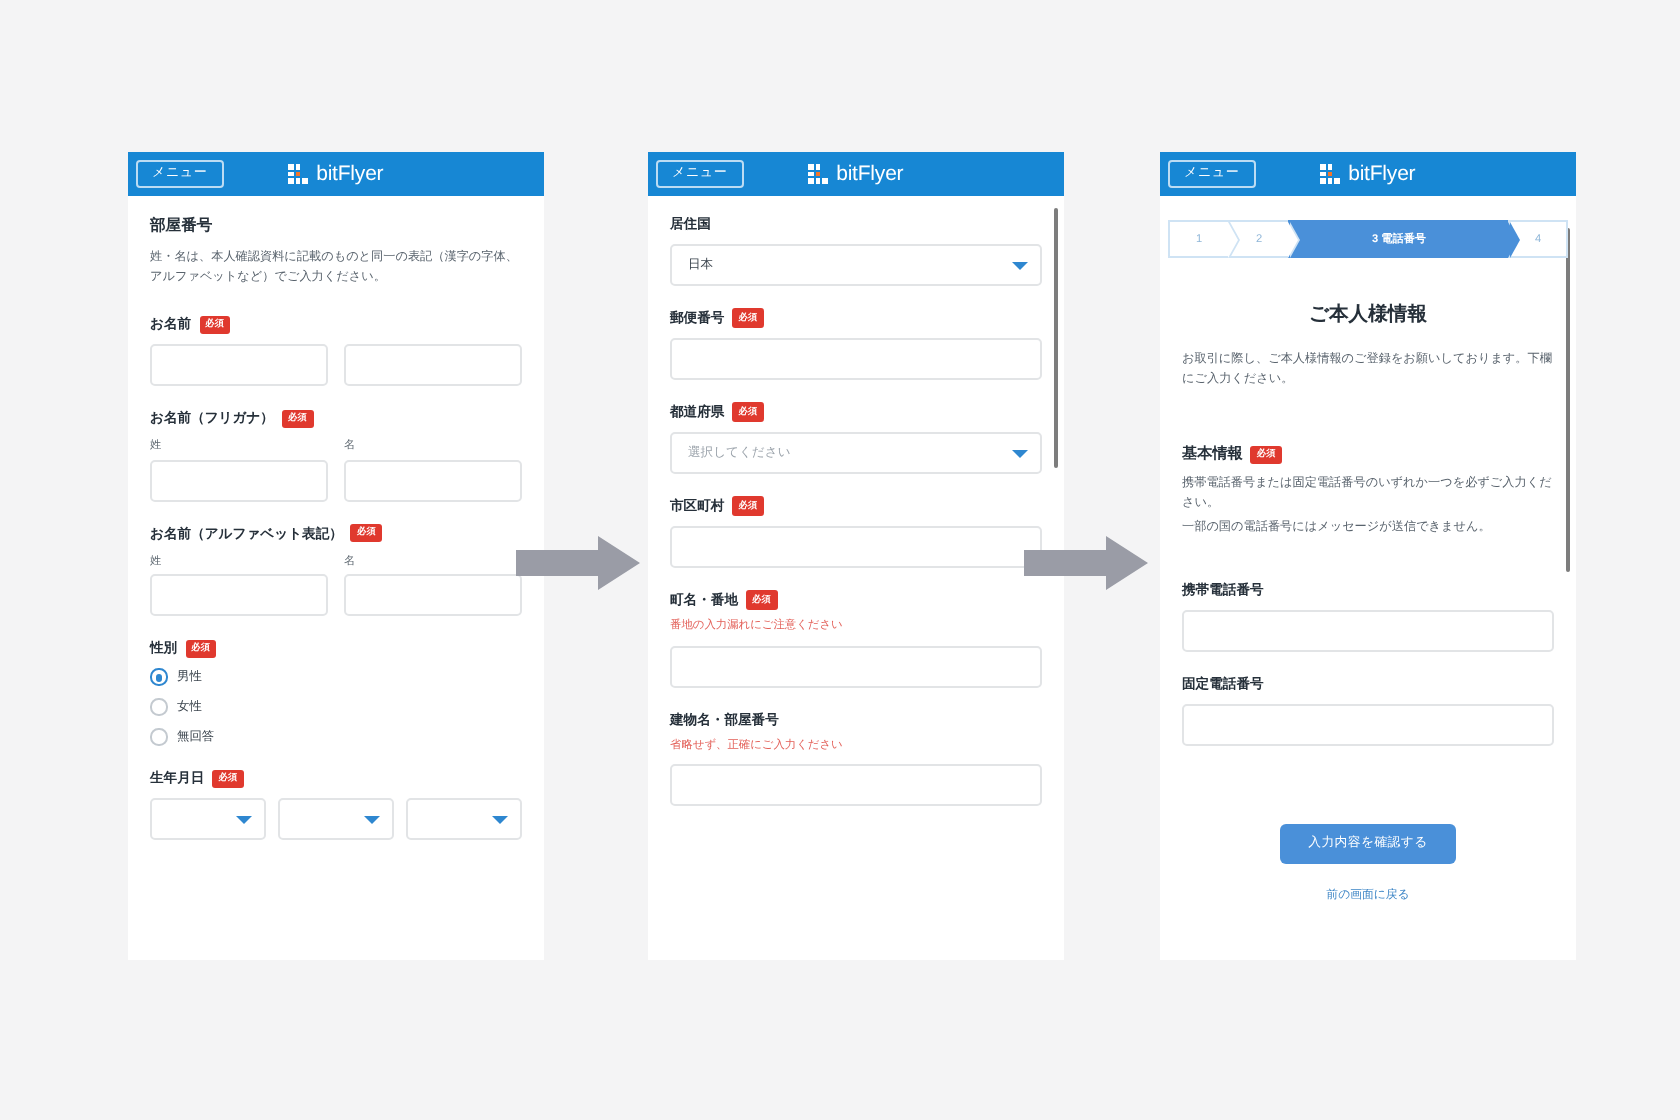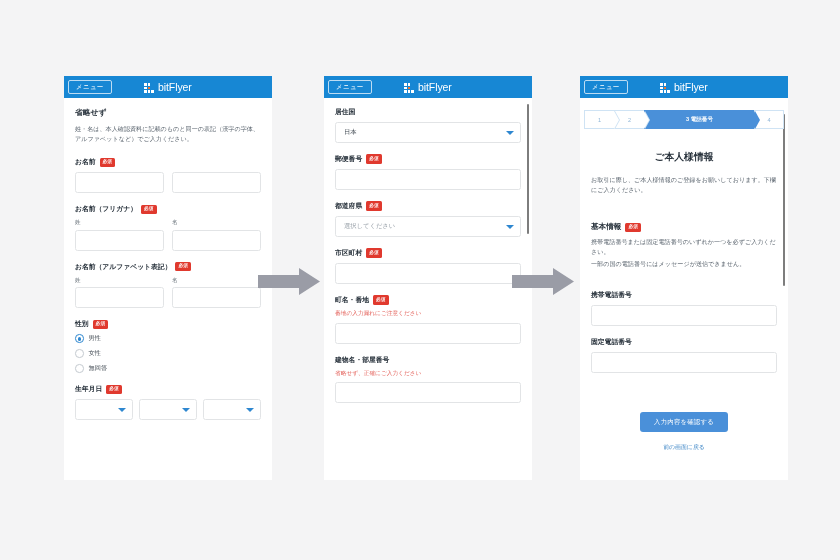--- a/index.html
+++ b/index.html
@@ -40,21 +40,21 @@
     font-size: 6.5px;
     letter-spacing: .3px;
     padding: 3px 7px 3px 7px;
     line-height: 1;
     white-space: nowrap;
   }
   .brand {
     position: absolute;
     left: 0; right: 0;
     display: flex;
-    align-items: flex-end;
+    align-items: center;
     justify-content: center;
     gap: 4px;
     pointer-events: none;
   }
   .logo-mark {
     display: grid;
     grid-template-columns: repeat(3, 2.6px);
     grid-template-rows: repeat(3, 2.6px);
     gap: 1px;
   }
@@ -308,21 +308,21 @@
             <i class="sq-off"></i>
           <i></i>
             <i></i>
             <i></i>
         </span>
         <span class="brand-text">bitFlyer</span>
       </div>
     </div>
 
     <div class="pbody">
-      <div class="sec-title">省略せず</div>
+      <div class="sec-title">部屋番号</div>
       <div class="sec-desc">姓・名は、本人確認資料に記載のものと同一の表記（漢字の字体、アルファベットなど）でご入力ください。</div>
 
       <div class="field">
         <div class="flabel">
           <span class="ftext">お名前</span>
           <span class="req">必須</span>
         </div>
         <div class="row2">
           <div>
               <div class="inp"></div>

